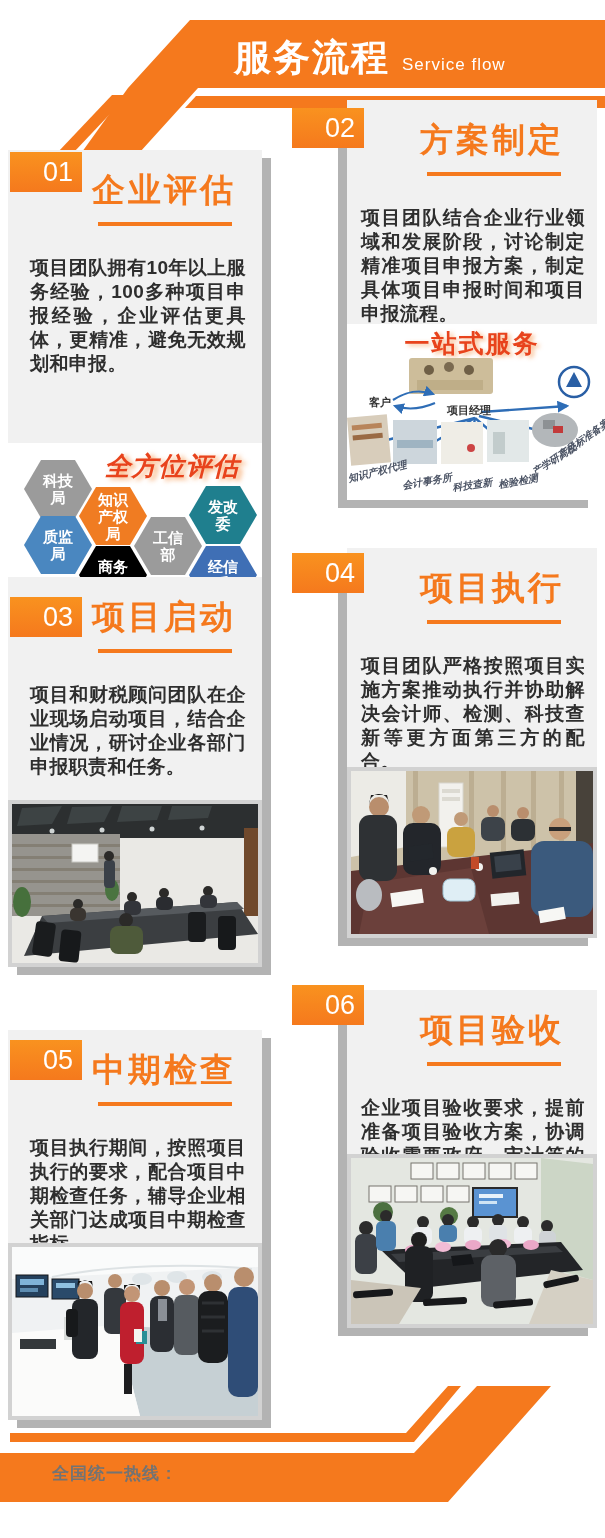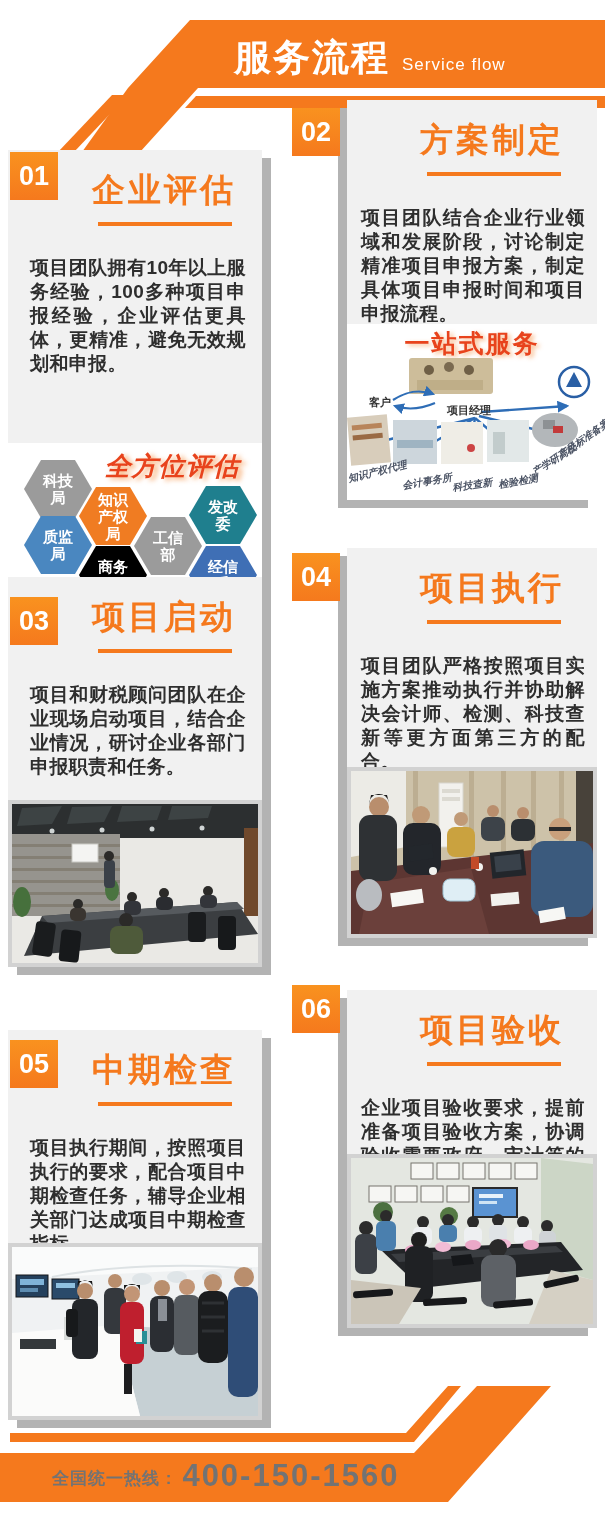--- a/index.html
+++ b/index.html
@@ -11,22 +11,22 @@
   .band-svg{position:absolute;left:0;}
   .hdr-text{position:absolute;top:33px;left:234px;display:flex;align-items:baseline;color:#fff;z-index:3;}
   .hdr-title{font-size:37px;font-weight:bold;letter-spacing:2px;}
   .hdr-sub{font-size:17px;margin-left:12px;letter-spacing:1px;}
 
   .ftr-text{position:absolute;top:1458px;left:52px;display:flex;align-items:center;color:#737373;z-index:6;}
   .ftr-label{font-size:17px;font-weight:bold;letter-spacing:1px;margin-top:4px;}
   .ftr-phone{font-size:31px;font-weight:bold;margin-left:10px;letter-spacing:2px;}
 
   
-  .badge{position:absolute;width:48px;height:48px;background:linear-gradient(180deg,#f9921f,var(--accent));
-         color:#fff;font-weight:bold;font-size:27px;display:flex;align-items:center;justify-content:center;z-index:5;}
+  .badge{position:absolute;width:48px;height:40px;background:linear-gradient(180deg,#f9921f,var(--accent));
+         color:#fff;font-weight:normal;font-size:27px;display:flex;align-items:center;justify-content:center;z-index:5;padding-left:24px;}
   #b1{left:10px;top:152px;} #b2{left:292px;top:108px;} #b3{left:10px;top:597px;}
   #b4{left:292px;top:553px;} #b5{left:10px;top:1040px;} #b6{left:292px;top:985px;}
 
   
   .card{position:absolute;background:var(--card-bg);}
   .card.cl{left:8px;width:254px;box-shadow:9px 8px 0 var(--shadow);}
   .card.cr{left:347px;width:250px;box-shadow:-9px 8px 0 var(--shadow);}
   #c1{top:150px;height:462px;} #c2{top:100px;height:400px;} #c3{top:577px;height:390px;}
   #c4{top:548px;height:390px;} #c5{top:1030px;height:390px;} #c6{top:990px;height:338px;}
 
@@ -365,16 +365,15 @@
       </svg>
     </div>
   </div>
 
   <svg class="band-svg" style="top:1380px" width="605" height="158" viewBox="0 1380 605 158">
     <path d="M10,1433 L406,1433 L448,1386 L461,1386 L414,1442 L10,1442 Z" fill="#f5791d"></path>
     <path d="M0,1453 L414,1453 L477,1386 L551,1386 L448,1502 L0,1502 Z" fill="#f5791d"></path>
   </svg>
   <div class="ftr-text">
     <span class="ftr-label">全国统一热线 :</span>
-    <span class="ftr-phone">400-150-1560</span>
   </div>
 
 </div>
 
 </body></html>

